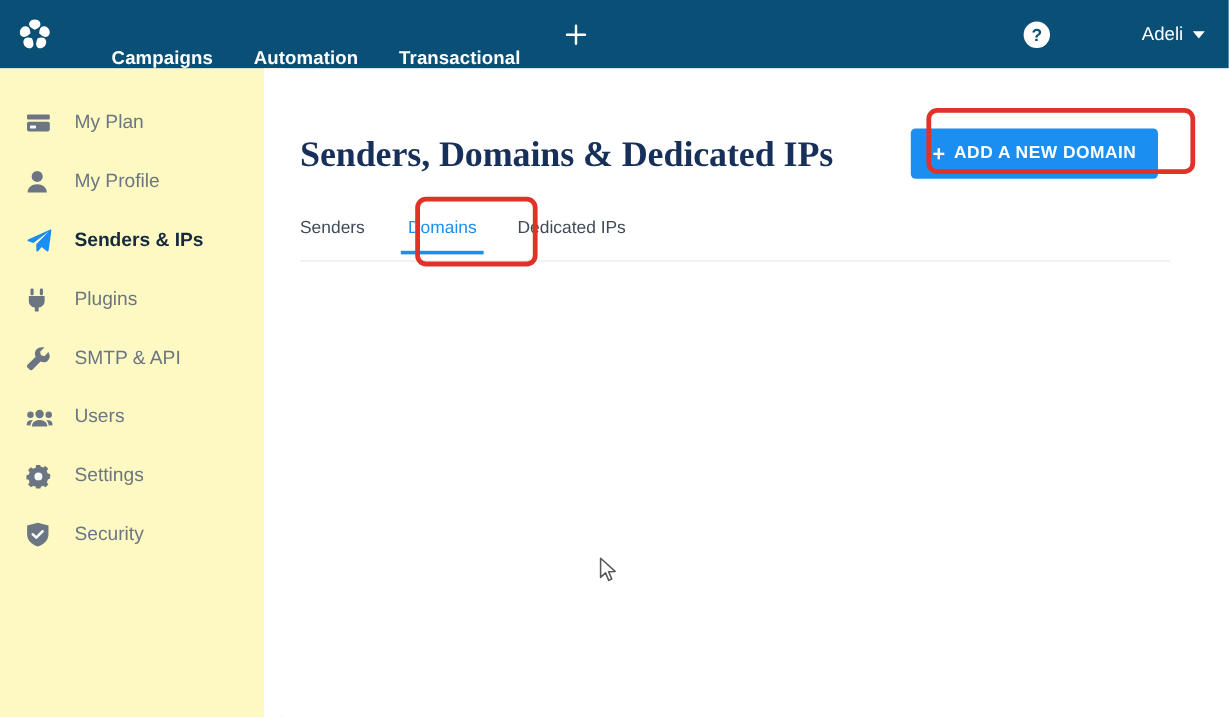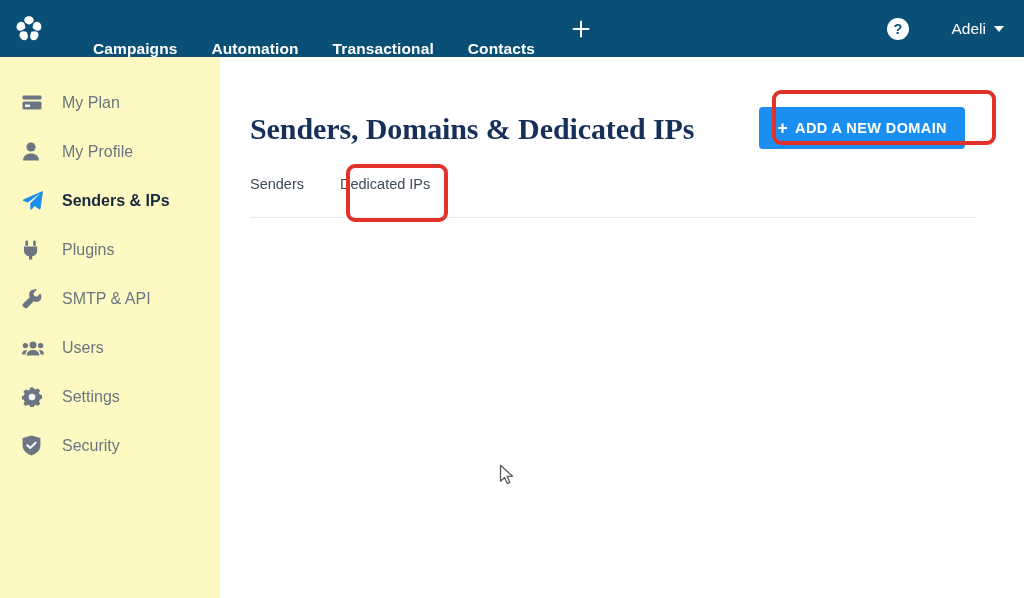--- a/index.html
+++ b/index.html
@@ -74,20 +74,21 @@
     display: flex;
     align-items: center;
     justify-content: center;
   }
   .account {
     display: flex;
     align-items: center;
     color: #ffffff;
     font-size: 15.5px;
     cursor: pointer;
+    margin-left: 34px;
   }
   .account-name { margin-right: 8px; }
   .caret {
     width: 0; height: 0;
     border-left: 5px solid transparent;
     border-right: 5px solid transparent;
     border-top: 6px solid #ffffff;
   }
 
   
@@ -193,21 +194,21 @@
 
   
   .tabs {
     position: absolute;
     top: 119px;
     left: 30px;
     width: 725px;
     height: 42px;
     border-bottom: 1px solid #e3e9f0;
     display: flex;
-    align-items: flex-start;
+    align-items: center;
     box-sizing: border-box;
   }
   .tab {
     font-size: 14.5px;
     color: #3f4b57;
     padding: 0 14px 13px 14px;
     cursor: pointer;
     white-space: nowrap;
     position: relative;
   }
@@ -261,21 +262,20 @@
         <path d="M9.2 24.6c2.5-6.1 8.5-7.5 12.3-4.7 3 2.2 3.5 6.7 3.6 10.1-2.6 2.2-5.9 5.2-9.6 5.4-4.7.2-8.5-4.1-6.3-10.8z"></path>
       </g>
       <circle cx="32" cy="32" r="4.6" fill="#0a4f76"></circle>
     </svg>
   </div>
 
   <div class="topnav">
     <div class="topnav-item">Campaigns</div>
     <div class="topnav-item">Automation</div>
     <div class="topnav-item">Transactional</div>
-    <div class="topnav-item">Contacts</div>
     <div class="topnav-plus">
       <svg width="22" height="22" viewBox="0 0 22 22">
         <path d="M11 3.5v15M3.5 11h15" stroke="#ffffff" stroke-width="2" stroke-linecap="round"></path>
       </svg>
     </div>
   </div>
 
   <div class="topbar-right">
     <div class="help-icon">
       <svg width="24" height="24" viewBox="0 0 24 24">
@@ -383,20 +383,21 @@
   <div class="page-head">
     <div class="page-title">Senders, Domains &amp; Dedicated IPs</div>
     <button class="add-domain-btn">
       <span class="btn-plus">+</span>
       <span>ADD A NEW DOMAIN</span>
     </button>
   </div>
 
   <div class="tabs">
     <div class="tab">Senders</div>
+    <div class="tab active">Domains</div>
     <div class="tab">Dedicated IPs</div>
   </div>
 
   <div style="position:absolute;top:165px;left:30px;width:725px;height:330px;"></div>
 </div>
 
 <div class="annot-btn"></div>
 <div class="annot-tab"></div>
 
 <div class="cursor">

